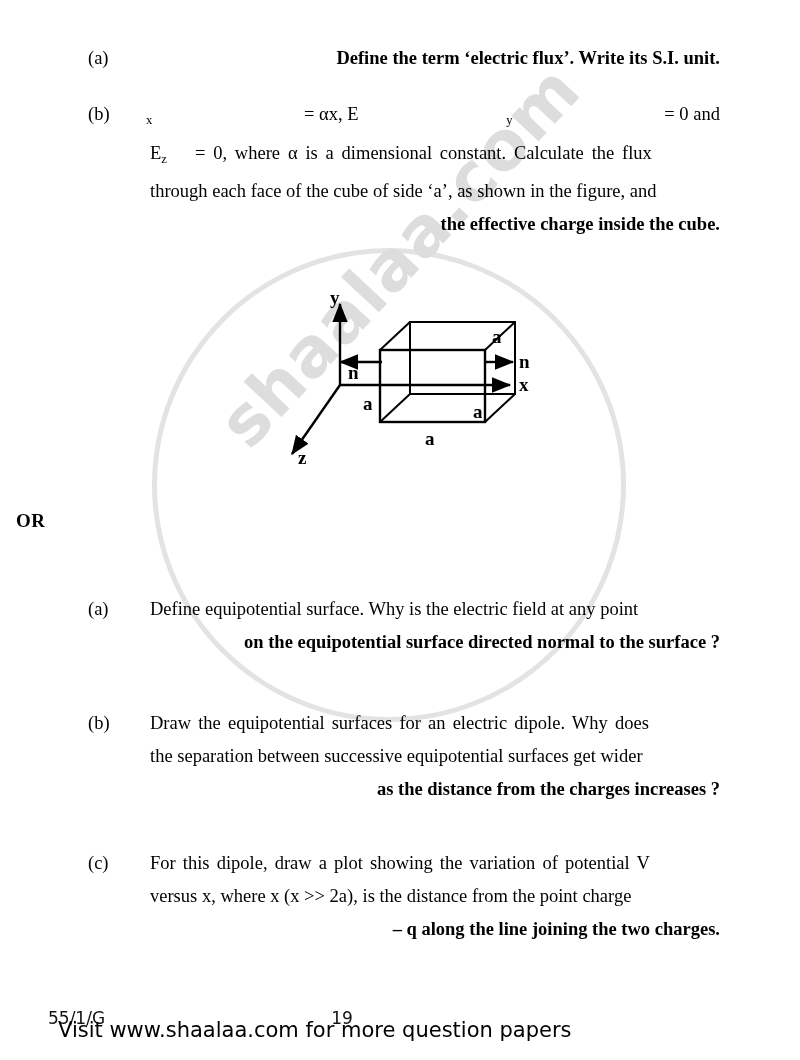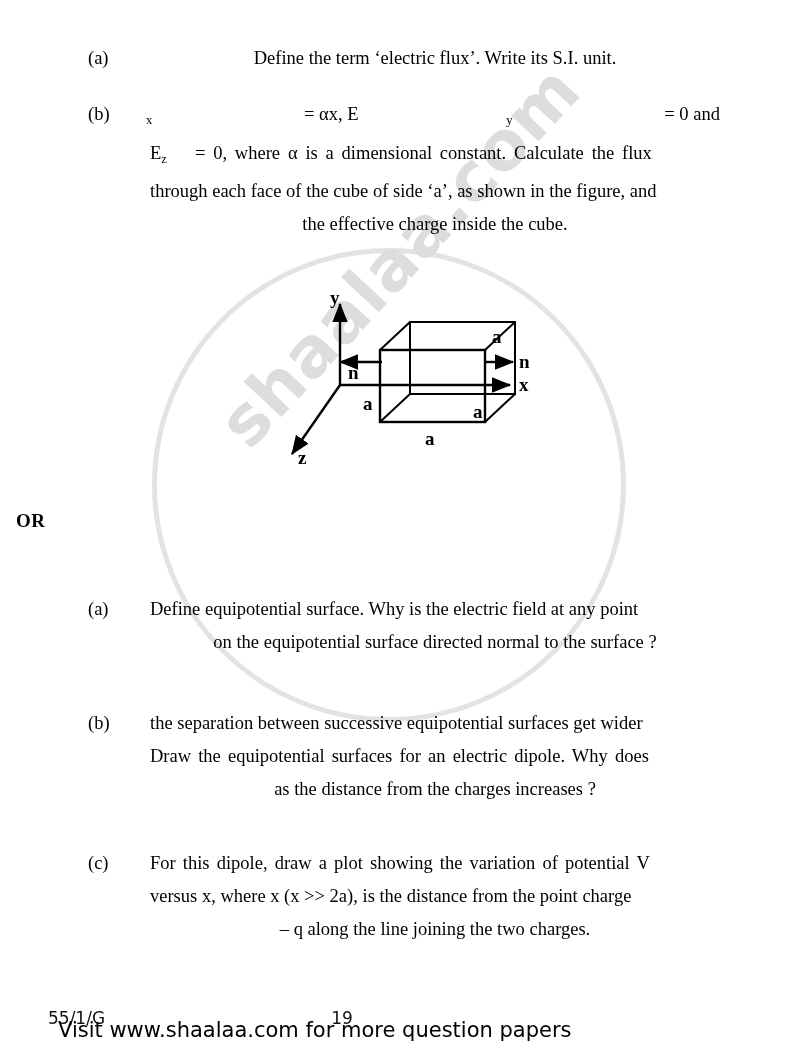--- a/index.html
+++ b/index.html
@@ -69,21 +69,22 @@
     line-height: 33px;
   }
   .qbody {
     width: 570px;
     font-size: 18.5px;
     line-height: 33px;
     text-align: justify;
     text-justify: inter-word;
   }
   .lastline {
-    text-align: center;
+    text-align: right;
+    font-weight: bold;
   }
 
   sub {
     font-size: 0.68em;
     vertical-align: -0.28em;
   }
 
   #or-divider {
     position: absolute;
     left: 16px;
@@ -222,22 +223,22 @@
     <div class="qlabel">(a)</div>
     <div class="qbody">
       <div>Define equipotential surface. Why is the electric field at any point</div>
       <div class="lastline">on the equipotential surface directed normal to the surface ?</div>
     </div>
   </div>
 
   <div class="qitem" style="left:88px; top:707px; width:632px;">
     <div class="qlabel">(b)</div>
     <div class="qbody">
+      <div style="word-spacing:2.5px;">Draw the equipotential surfaces for an electric dipole. Why does</div>
       <div>the separation between successive equipotential surfaces get wider</div>
-      <div style="word-spacing:2.5px;">Draw the equipotential surfaces for an electric dipole. Why does</div>
       <div class="lastline">as the distance from the charges increases ?</div>
     </div>
   </div>
 
   <div class="qitem" style="left:88px; top:847px; width:632px;">
     <div class="qlabel">(c)</div>
     <div class="qbody">
       <div style="word-spacing:2.5px;">For this dipole, draw a plot showing the variation of potential V</div>
       <div>versus x, where x (x &gt;&gt; 2a), is the distance from the point charge</div>
       <div class="lastline">– q along the line joining the two charges.</div>

